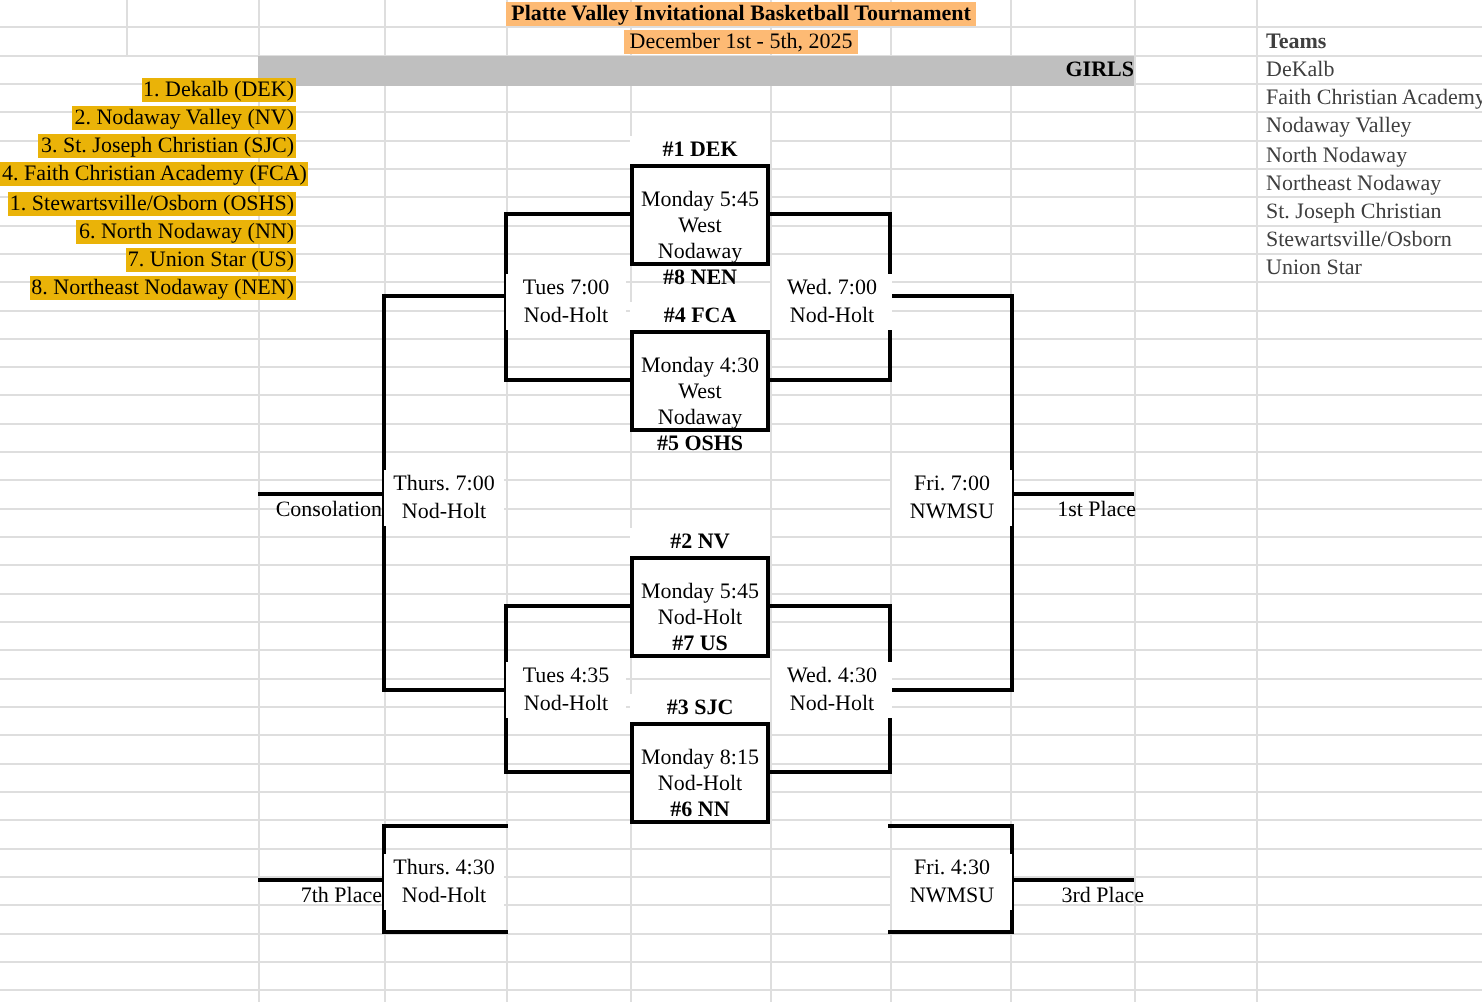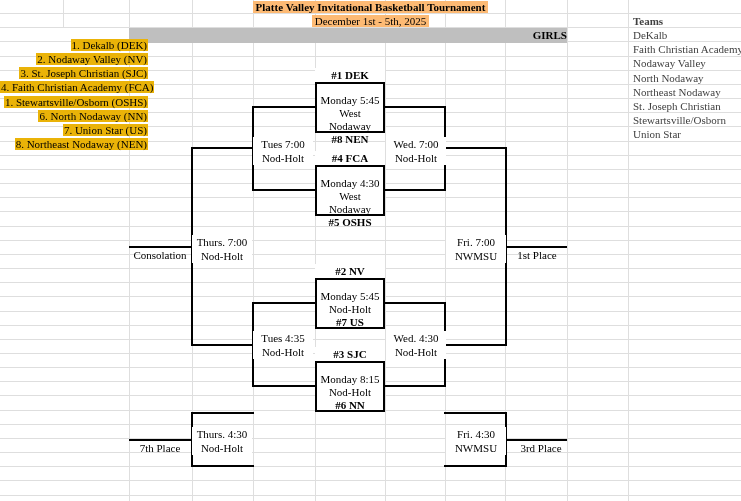--- a/index.html
+++ b/index.html
@@ -22,21 +22,21 @@
   .teamrow{height:14.16px;line-height:14.16px;white-space:nowrap;}
   .teamhead{font-weight:bold;}
   .bl{position:absolute;background:#000;}
   .bx{position:absolute;left:315px;width:70px;height:51px;border:2px solid #000;
       background:#fff;box-sizing:border-box;}
   .bx-inner{padding-top:10px;line-height:13px;text-align:center;}
   .bx-label{position:absolute;left:315px;width:70px;height:14px;line-height:14px;
             text-align:center;font-weight:bold;background:#fff;}
   .bold{font-weight:bold;}
   .rnd{position:absolute;width:60px;text-align:center;line-height:14.16px;background:#fff;}
-  .plc{position:absolute;width:62px;text-align:center;line-height:14.16px;white-space:nowrap;}
+  .plc{position:absolute;width:62px;text-align:right;line-height:14.16px;white-space:nowrap;}
 </style>
 </head>
 <body>
 
 <div id="sheet">
   <div id="hgrid"></div>
 
   <div class="vline-short" style="left:63px"></div>
   <div class="vline" style="left:129px"></div>
   <div class="vline" style="left:192px"></div>

